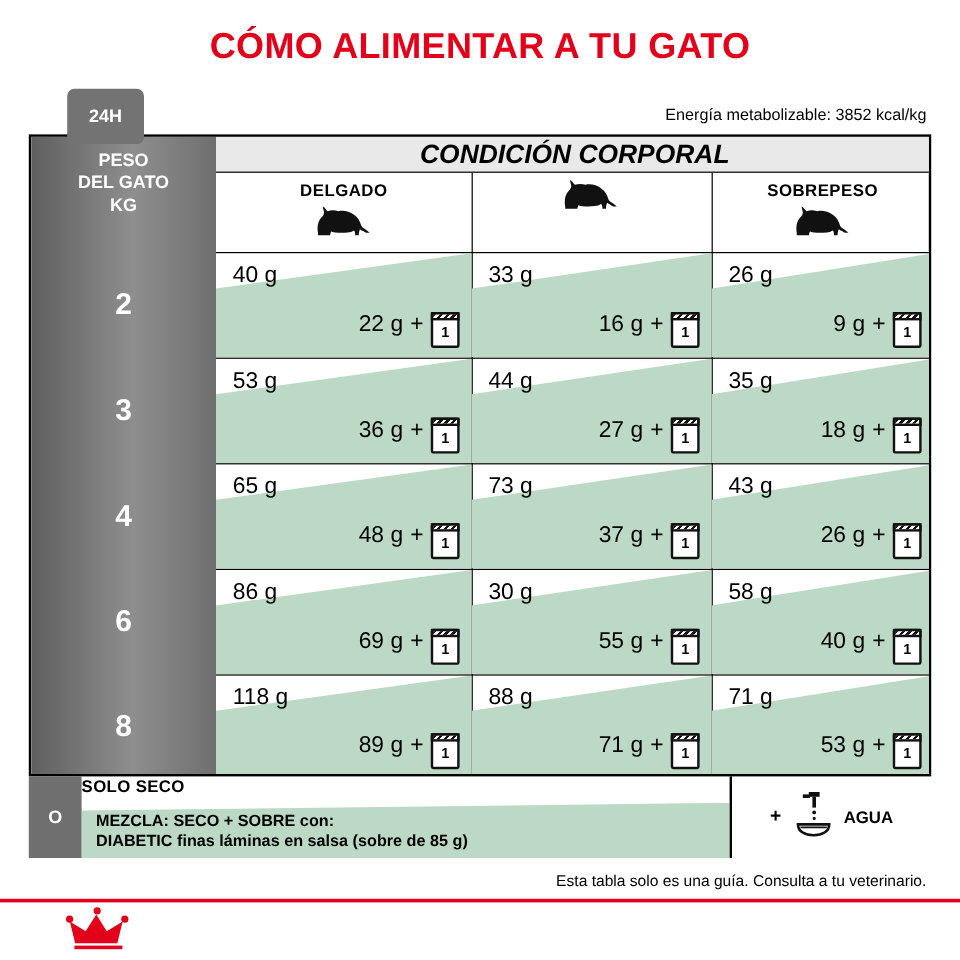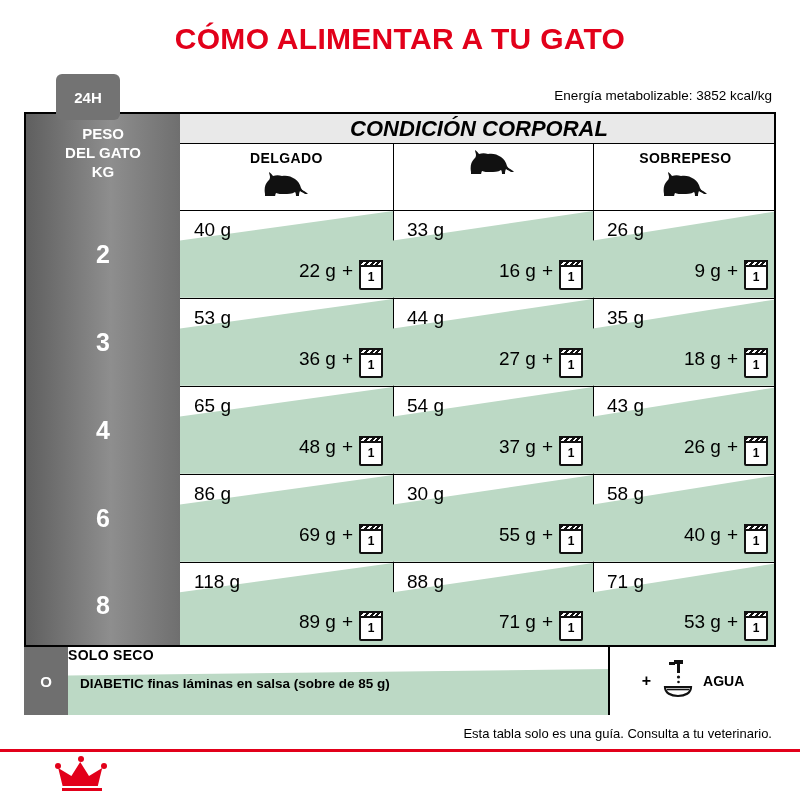--- a/index.html
+++ b/index.html
@@ -320,21 +320,21 @@
       <div class="band"></div>
       <div class="dry">65 g</div>
       <div class="mixtext">
         <span>48 g</span>
         <span>+</span>
         <span class="pouch"><span>1</span></span>
       </div>
     </div>
     <div class="cell" style="left:213px;width:200px;">
       <div class="band"></div>
-      <div class="dry">54 g</div>
+      <div class="dry">73 g</div>
       <div class="mixtext">
         <span>37 g</span>
         <span>+</span>
         <span class="pouch"><span>1</span></span>
       </div>
     </div>
     <div class="cell" style="left:413px;width:185px;">
       <div class="band"></div>
       <div class="dry">43 g</div>
       <div class="mixtext">
@@ -404,20 +404,21 @@
       </div>
     </div>
   </div>
 </div>
 
 <div class="footer">
   <div class="leftgray">O</div>
   <div class="onlydry">SOLO SECO</div>
   <div class="mixband"></div>
   <div class="mixlabel">
+    <div>MEZCLA: SECO + SOBRE con:</div>
     <div class="sub">DIABETIC finas láminas en salsa (sobre de 85 g)</div>
   </div>
   <div class="waterbox">
     <span style="font-size:16px;font-weight:bold;">+</span>
     <span>
       <svg width="40" height="40" viewBox="0 0 40 40" aria-hidden="true">
         <rect x="17" y="1" width="9" height="4" fill="#111"></rect>
         <rect x="20" y="5" width="3" height="9" fill="#111"></rect>
         <rect x="12" y="3" width="6" height="3" fill="#111"></rect>
         <circle cx="21.5" cy="18" r="1.6" fill="#111"></circle>

